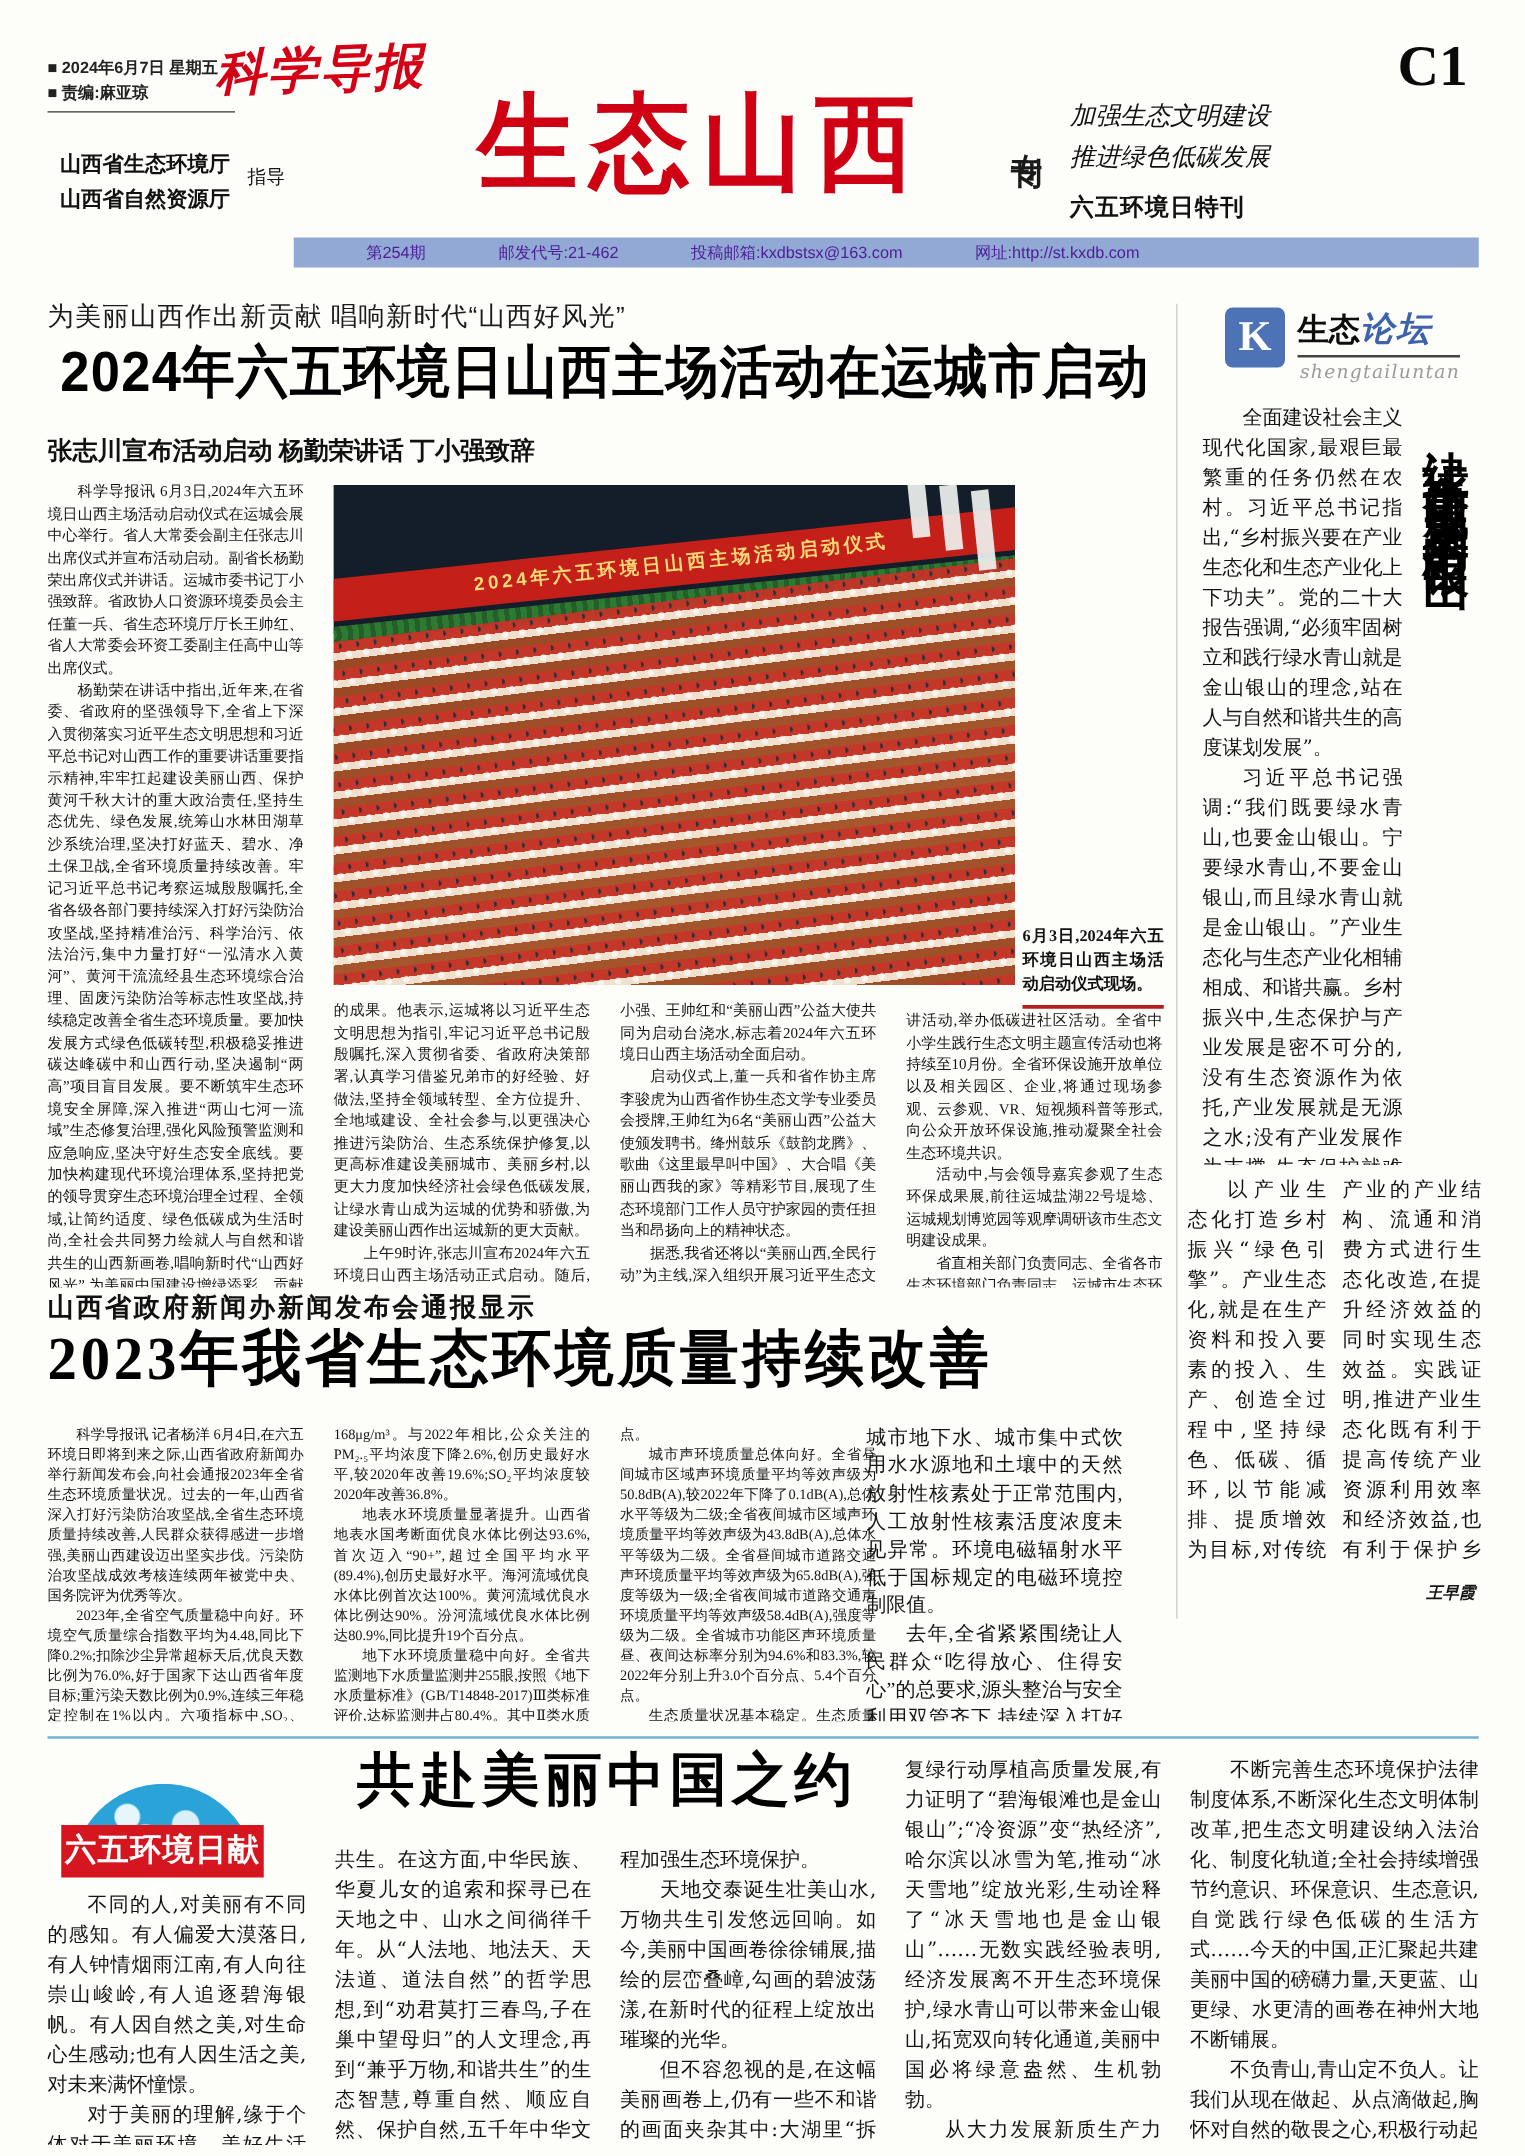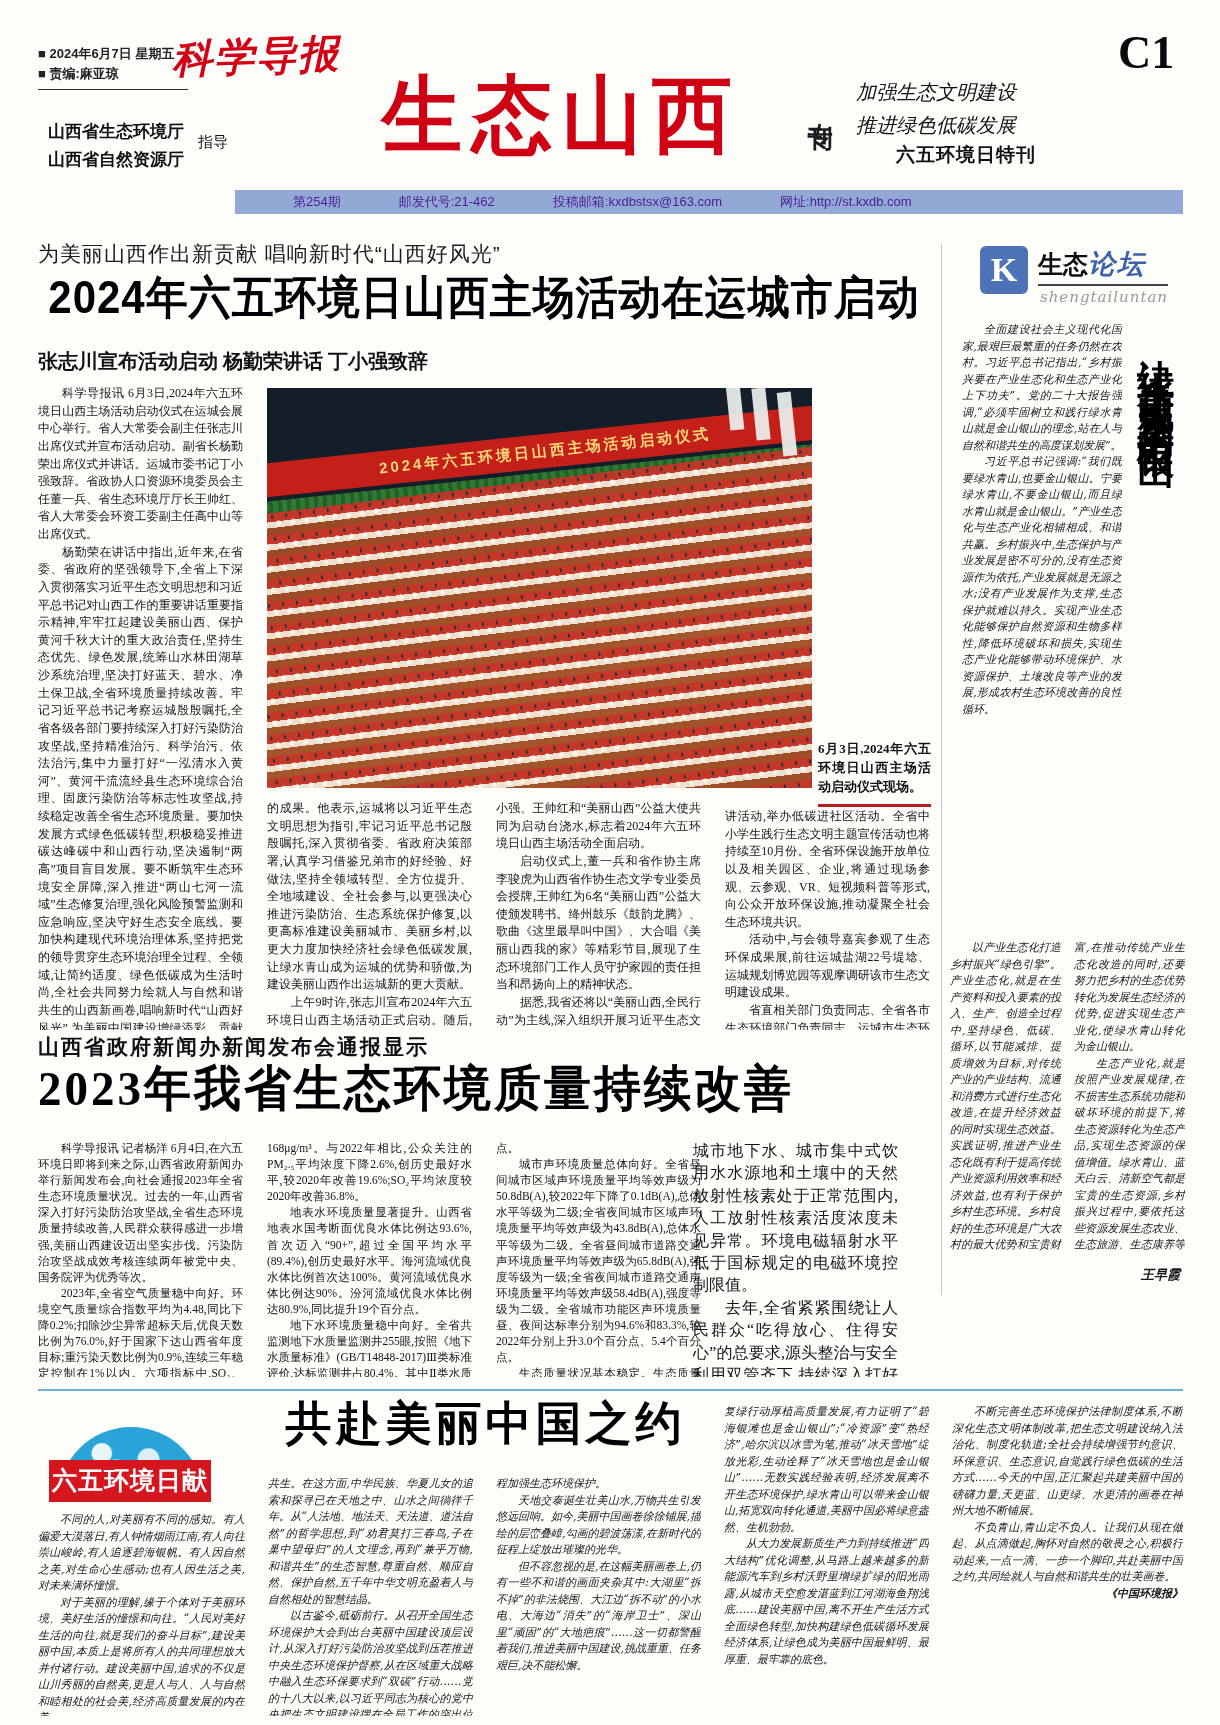--- a/index.html
+++ b/index.html
@@ -12,30 +12,30 @@
             font-style:italic;color:#d40015;transform:rotate(-2deg);letter-spacing:2px}
   .pageno{position:absolute;left:1118px;top:30px;font:700 46px/1 "Liberation Serif",serif;color:#0a0a0a}
   .guide{position:absolute;left:48px;top:118px;font:700 17px/1.65 "Liberation Sans",sans-serif;color:#111}
   .guide-label{position:absolute;left:198px;top:134px;font:15px/1 "Liberation Sans",sans-serif}
   .masthead{position:absolute;left:382px;top:76px;font:900 80px/1 "Liberation Serif",serif;
             color:#cf0013;letter-spacing:10px;transform:scaleY(1.05)}
   .masthead-sub{position:absolute;left:806px;top:102px;writing-mode:vertical-rl;
             font:700 25px/1.15 "Liberation Sans",sans-serif;color:#1a1a1a;letter-spacing:4px}
   .slogan{position:absolute;left:856px;top:76px;width:180px;text-align:left;
           font:italic 20px/1.65 "DejaVu Serif",serif;color:#111}
-  .slogan-bold{margin-top:0;font:700 19px/1.4 "Liberation Serif",serif;font-style:normal;text-align:right;letter-spacing:1px}
+  .slogan-bold{margin-top:12px;font:700 19px/1.4 "Liberation Serif",serif;font-style:normal;text-align:left;letter-spacing:1px}
   .infobar{position:absolute;left:235px;top:190px;width:948px;height:24px;background:#92a8d5;
            color:#4c1d95;font:13px/24px "Liberation Sans",sans-serif;display:flex;align-items:center}
   .infobar span{margin-left:58px;white-space:nowrap}
   
   .col{position:absolute;text-align:justify;overflow:hidden;color:#141414}
   .body{font:12px/1.47 "Liberation Serif","DejaVu Serif",serif}
   .body p{margin:0;text-indent:2em}
   .body p.cont{text-indent:0}
-  .kai{font-family:"DejaVu Serif","Liberation Serif",serif;font-style:italic;font-size:11px;line-height:1.5}
+  .kai{font-family:"DejaVu Serif","Liberation Serif",serif;font-size:16px;line-height:1.5}
   .kai p{margin:0;text-indent:2em}
   .kai p.cont{text-indent:0}
   
   .lead-kicker{position:absolute;left:38px;top:241px;width:892px;text-align:left;
                font:500 21px/1.2 "Liberation Sans",sans-serif;color:#1c1c1c;letter-spacing:1px}
   .lead-headline{position:absolute;left:30px;top:272px;width:908px;text-align:center;white-space:nowrap;
                font:900 42px/1.25 "Liberation Sans",sans-serif;color:#000;letter-spacing:1px;transform:scaleY(1.08)}
   .lead-subhead{position:absolute;left:38px;top:349px;width:892px;text-align:left;
                font:700 20px/1.2 "Liberation Serif",serif;color:#111}
   

